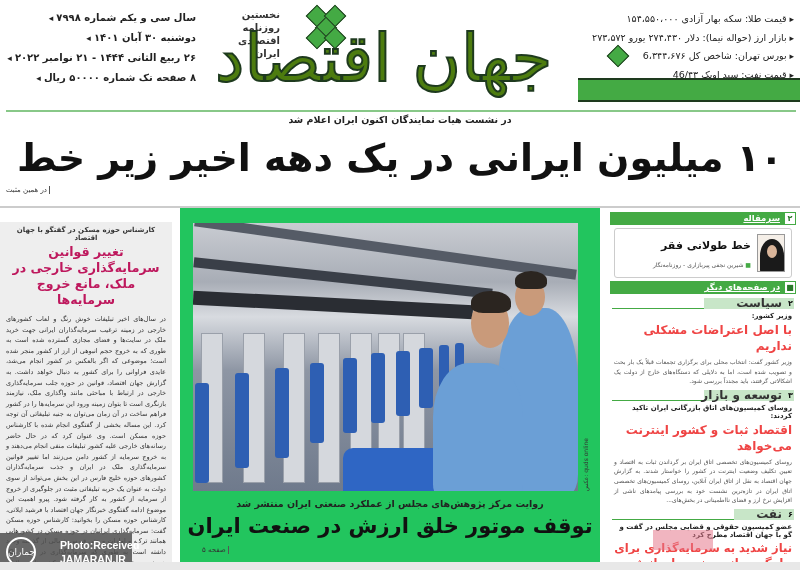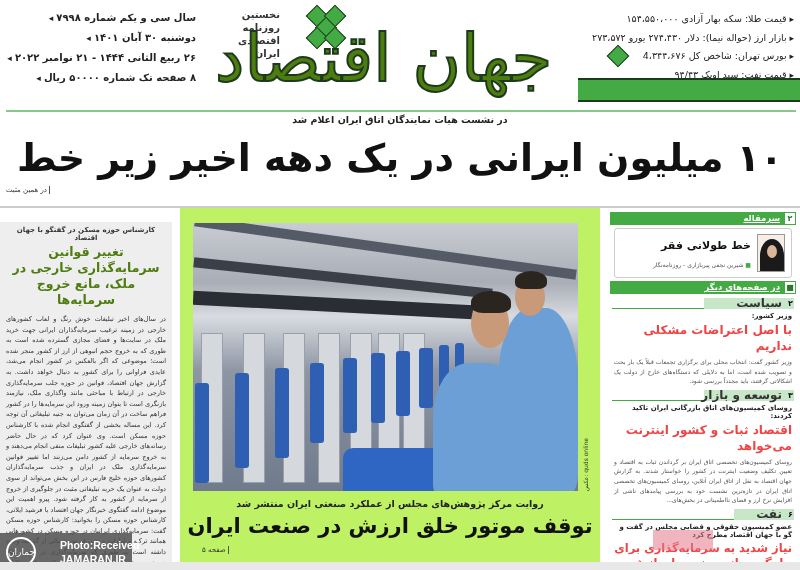--- a/index.html
+++ b/index.html
@@ -18,27 +18,27 @@
   .diamond { position: absolute; width: 16px; height: 16px; background: #44aa44; border: 1.5px solid #1e3a1e; transform: rotate(45deg); }
   .rule-top { position: absolute; left: 6px; top: 110px; width: 790px; height: 2px; background: #88c888; }
   
   .kicker { position: absolute; left: 0; top: 114px; width: 800px; text-align: center; direction: rtl; font-size: 9.5px; font-weight: bold; color: #222; }
   .headline { position: absolute; left: 0; top: 128px; width: 800px; text-align: center; direction: rtl; font-size: 38px; font-weight: bold; color: #111; letter-spacing: -1px; line-height: 60px; }
   .page-ref { position: absolute; left: 6px; top: 186px; font-size: 7px; color: #333; direction: rtl; border-right: 1px solid #555; padding-right: 2px; }
   .rule-2 { position: absolute; left: 0; top: 206px; width: 800px; height: 2px; background: #ccc; }
   
   .left-col { position: absolute; left: 0; top: 222px; width: 172px; height: 362px; background: #eeeeee; direction: rtl; text-align: right; padding: 4px 6px; }
   .left-col .lkicker { font-size: 7px; font-weight: bold; color: #333; text-align: center; }
-  .left-col .ltitle { font-size: 12.5px; font-weight: bold; color: #4d7c0f; text-align: center; line-height: 16px; margin-top: 2px; }
+  .left-col .ltitle { font-size: 12.5px; font-weight: bold; color: #be185d; text-align: center; line-height: 16px; margin-top: 2px; }
   .left-col .lbody { font-size: 6.5px; color: #333; line-height: 10.6px; margin-top: 6px; text-align: justify; }
   .watermark { position: absolute; left: 0; top: 533px; width: 132px; height: 37px; background: rgba(80,80,80,0.85); display: flex; align-items: center; }
   .wm-logo { width: 30px; height: 30px; margin-left: 6px; border: 2px solid #fff; border-radius: 50%; color: #fff; font-size: 9px; text-align: center; line-height: 26px; }
   .wm-text { color: #fff; font-size: 10.5px; font-weight: bold; margin-left: 24px; line-height: 14px; font-family: "Liberation Sans", sans-serif; }
   
-  .center { position: absolute; left: 180px; top: 208px; width: 420px; height: 362px; background: #bef264; }
+  .center { position: absolute; left: 180px; top: 208px; width: 420px; height: 362px; background: #22c55e; }
   .photo { position: absolute; left: 13px; top: 15px; width: 385px; height: 268px; background: linear-gradient(180deg,#c9ccd2 0%,#a8adb6 22%,#d8dbe0 35%,#8e96a4 55%,#6f7a8c 100%); overflow: hidden; }
   .photo .beam { position: absolute; left: 0; height: 10px; background: #555b66; }
   .photo .machine { position: absolute; top: 110px; width: 22px; height: 150px; background: #d5d8dd; border: 1px solid #9aa0aa; }
   .photo .panel { position: absolute; width: 14px; height: 80px; background: #2e5fb3; border-radius: 3px; }
   .photo .worker { position: absolute; background: #6b9fd6; border-radius: 40% 40% 10% 10%; }
   .photo .head { position: absolute; border-radius: 50%; background: #c99a7a; }
   .photo .hair { position: absolute; border-radius: 50% 50% 30% 30%; background: #2b2520; }
   .photo .bins { position: absolute; background: #2f66c4; }
   .photo-credit { position: absolute; left: 402px; top: 230px; font-size: 6px; color: #333; writing-mode: vertical-rl; transform: rotate(180deg); }
   .ckicker { position: absolute; left: 0; top: 290px; width: 420px; text-align: center; direction: rtl; font-size: 9.5px; font-weight: bold; color: #222; }
@@ -90,27 +90,27 @@
   <div class="diamond" style="left:318px;top:20px;"></div>
   <div class="diamond" style="left:309px;top:30px;"></div>
   <div class="diamond" style="left:327px;top:30px;"></div>
   <div class="diamond" style="left:610px;top:48px;"></div>
 
   <div class="logo-text">جهان اقتصاد</div>
 
   <div class="right-info">
     <div>قیمت طلا: سکه بهار آزادی ۱۵۴،۵۵۰،۰۰۰</div>
     <div>بازار ارز (حواله نیما): دلار ۲۷۴،۴۳۰ یورو ۲۷۳،۵۷۲</div>
-    <div>بورس تهران: شاخص کل 4،۳۴۴،۶۷۶</div>
-    <div>قیمت نفت: سبد اوپک ۹۴/۴۳</div>
+    <div>بورس تهران: شاخص کل 6،۳۴۴،۶۷۶</div>
+    <div>قیمت نفت: سبد اوپک 46/۴۳</div>
   </div>
 </div>
 <div class="rule-top"></div>
 
-<div class="kicker">در نشست هیات نمایندگان اتاق ایران اعلام شد</div>
+<div class="kicker">در نشست هیات نمایندگان اکنون ایران اعلام شد</div>
 <div class="headline">۱۰ میلیون ایرانی در یک دهه اخیر زیر خط فقر رفتند</div>
 <div class="page-ref">در همین مثبت</div>
 <div class="rule-2"></div>
 
 <div class="left-col">
   <div class="lkicker">کارشناس حوزه مسکن در گفتگو با جهان اقتصاد</div>
   <div class="ltitle">تغییر قوانین سرمایه‌گذاری خارجی در ملک، مانع خروج سرمایه‌ها</div>
   <div class="lbody">در سال‌های اخیر تبلیغات خوش رنگ و لعاب کشورهای خارجی در زمینه ترغیب سرمایه‌گذاران ایرانی جهت خرید ملک در سایت‌ها و فضای مجازی گسترده شده است به طوری که به خروج حجم انبوهی از ارز از کشور منجر شده است؛ موضوعی که اگر بالعکس در کشور انجام می‌شد، عایدی فراوانی را برای کشور به دنبال خواهد داشت. به گزارش جهان اقتصاد، قوانین در حوزه جلب سرمایه‌گذاری خارجی در ارتباط با مباحثی مانند واگذاری ملک، نیازمند بازنگری است تا بتوان زمینه ورود این سرمایه‌ها را در کشور فراهم ساخت در آن زمان می‌توان به جنبه تبلیغاتی آن توجه کرد. این مساله بخشی از گفتگوی انجام شده با کارشناس حوزه مسکن است. وی عنوان کرد که در حال حاضر رسانه‌های خارجی علیه کشور تبلیغات منفی انجام می‌دهند و به خروج سرمایه از کشور دامن می‌زنند اما تغییر قوانین سرمایه‌گذاری ملک در ایران و جذب سرمایه‌گذاران کشورهای حوزه خلیج فارس در این بخش می‌تواند از سوی دولت به عنوان یک حربه تبلیغاتی مثبت در جلوگیری از خروج از سرمایه از کشور به کار گرفته شود. پیرو اهمیت این موضوع ادامه گفتگوی خبرنگار جهان اقتصاد با فرشید ایلاتی، کارشناس حوزه مسکن را بخوانید: کارشناس حوزه مسکن گفت: سرمایه‌گذاری ایرانیان در حوزه مسکن در کشورهایی همانند ترکیه و امارات و حتی قبرس شمالی از گذشته وجود داشته است به طوری که سرمایه‌گذاری در حوزه ملک همیشه به عنوان بازاری از سوی این کشورها به دلایلی همچون اقامت وغیره تبلیغ شده و در بعضی از دوره‌ها به ویژه شرایط سیاسی کنونی تشدید شده است. ایلاتی بیان کرد: با توجه به تبلیغات گسترده سایر کشورها برای سرمایه‌گذاری در حوزه ملک عده‌ای گمان می‌کنند که اتفاق جدیدی در حال وقوع است درحالی که این اتفاق به عنوان لایه پنهان بازار مسکن در چند دهه گذشته وجود داشته است اما اکنون به دلیل شرایط سیاسی کشور طرف مقابل دست به تبلیغات متعددی زده است تا بتواند پروژه‌های خود را مطرح سازد بنابراین در این خصوص این اتفاق جدیدی را در بازار مسکن یا بازار سرمایه‌گذاری در حوزه مسکن شاهد نیستیم.</div>
 </div>
 

